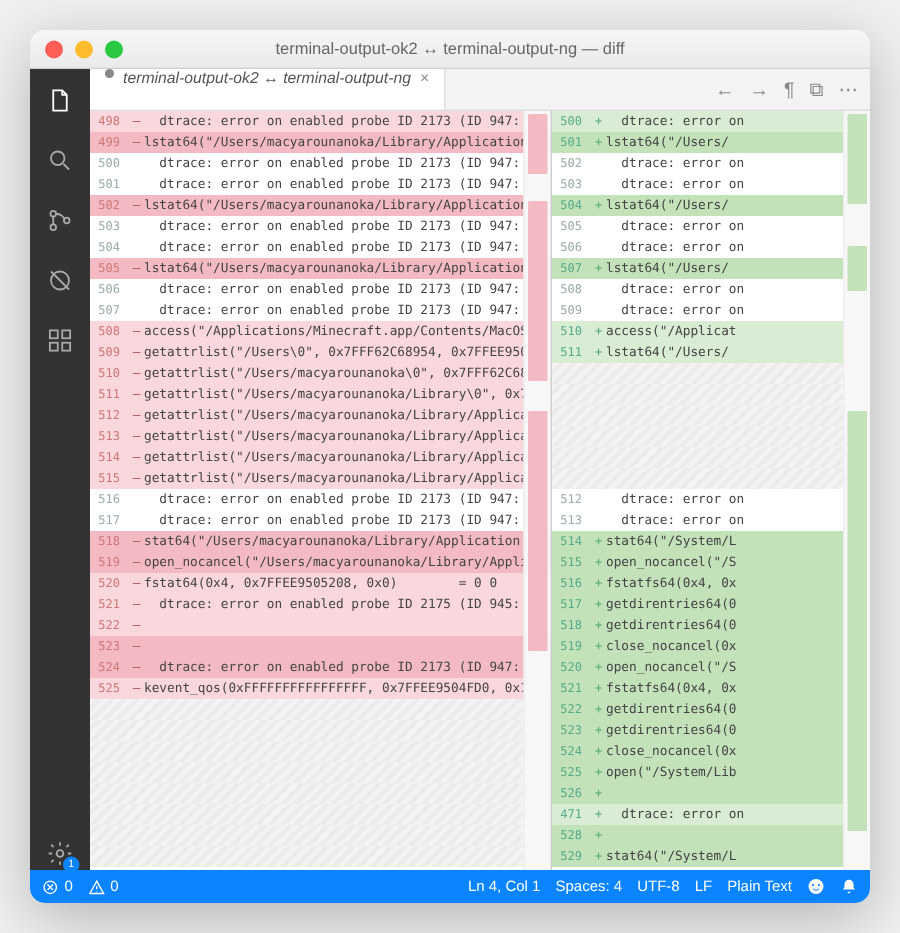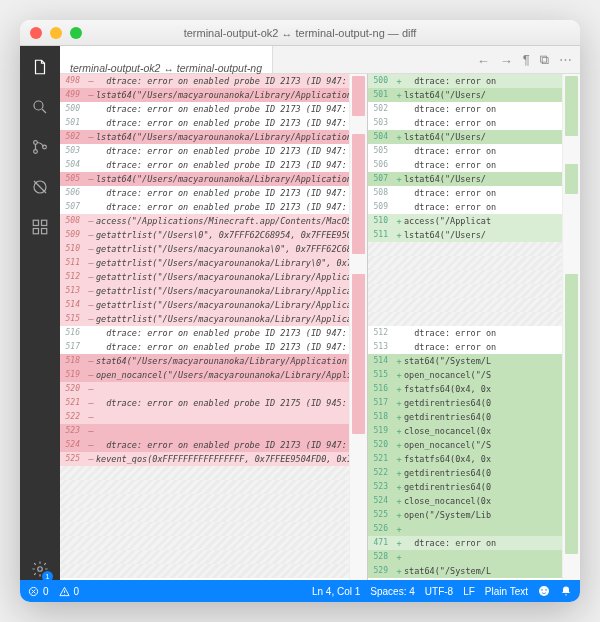--- a/index.html
+++ b/index.html
@@ -15,29 +15,29 @@
   
   .body { flex:1; display:flex; min-height:0; }
   .activity { width:40px; background:#333; display:flex; flex-direction:column; align-items:center; padding-top:10px; gap:18px; }
   .activity .ico { width:22px; height:22px; display:flex; align-items:center; justify-content:center; color:#aaa; }
   .activity .ico.active { color:#fff; }
   .activity .spacer { flex:1; }
   .ico svg { width:18px; height:18px; fill:none; stroke:currentColor; stroke-width:1.6; }
   
   .editor { flex:1; display:flex; flex-direction:column; min-width:0; }
   .tabbar { height:28px; border-bottom:1px solid #ddd; display:flex; align-items:center; background:#f3f3f3; font-size:10.5px; color:#555; }
-  .tab { display:flex; align-items:center; gap:16px; padding:0 10px; height:100%; border-right:1px solid #ddd; background:#fff; font-style:italic;flex-direction:column; }
+  .tab { display:flex; align-items:flex-start; gap:6px; padding:0 10px; height:100%; border-right:1px solid #ddd; background:#fff; font-style:italic; }
   .tab .dot{ width:6px;height:6px;border-radius:50%;background:#888;}
   .tab .x { color:#888; cursor:pointer; font-style:normal;}
   .tabright { margin-left:auto; display:flex; align-items:center; gap:10px; padding-right:8px; color:#888; }
   .tabright span{ font-size:13px; cursor:pointer; }
   
   .diffwrap { flex:1; display:flex; min-height:0; position:relative; font-family: Menlo, Consolas, monospace; font-size:8.5px; line-height:14px; }
   .pane { overflow:hidden; position:relative; }
-  .pane.left { flex: 0 0 308px; border-right:1px solid #ccc;font-style:italic; }
+  .pane.left { flex: 0 0 308px; border-right:1px solid #ccc; }
   .pane.right { flex:1; }
   .row { display:flex; white-space:pre; height:14px; align-items:center; }
   .ln { width:26px; text-align:right; padding-right:6px; color:#9aa; font-size:8px; flex-shrink:0; user-select:none;}
   .sign { width:10px; text-align:center; color:#888; flex-shrink:0;}
   .txt { flex:1; overflow:hidden; color:#444; }
   .row.del { background:#f9d7dc; }
   .row.del .ln{ color:#c77; }
   .row.del .sign{ color:#a55; }
   .row.del.dark { background:#f4bac3; }
   .row.add { background:#d9ecd4; }
@@ -148,21 +148,21 @@
                 <div class="row del"><span class="ln">510</span><span class="sign">–</span><span class="txt">getattrlist("/Users/macyarounanoka\0", 0x7FFF62C6895</span></div>
                 <div class="row del"><span class="ln">511</span><span class="sign">–</span><span class="txt">getattrlist("/Users/macyarounanoka/Library\0", 0x7FF</span></div>
                 <div class="row del"><span class="ln">512</span><span class="sign">–</span><span class="txt">getattrlist("/Users/macyarounanoka/Library/Applicati</span></div>
                 <div class="row del"><span class="ln">513</span><span class="sign">–</span><span class="txt">getattrlist("/Users/macyarounanoka/Library/Applicati</span></div>
                 <div class="row del"><span class="ln">514</span><span class="sign">–</span><span class="txt">getattrlist("/Users/macyarounanoka/Library/Applicati</span></div>
                 <div class="row del"><span class="ln">515</span><span class="sign">–</span><span class="txt">getattrlist("/Users/macyarounanoka/Library/Applicati</span></div>
                 <div class="row "><span class="ln">516</span><span class="sign"></span><span class="txt">  dtrace: error on enabled probe ID 2173 (ID 947: sys</span></div>
                 <div class="row "><span class="ln">517</span><span class="sign"></span><span class="txt">  dtrace: error on enabled probe ID 2173 (ID 947: sys</span></div>
                 <div class="row del dark"><span class="ln">518</span><span class="sign">–</span><span class="txt">stat64("/Users/macyarounanoka/Library/Application Su</span></div>
                 <div class="row del dark"><span class="ln">519</span><span class="sign">–</span><span class="txt">open_nocancel("/Users/macyarounanoka/Library/Applica</span></div>
-                <div class="row del"><span class="ln">520</span><span class="sign">–</span></div>
+                <div class="row del"><span class="ln">520</span><span class="sign">–</span><span class="txt">fstat64(0x4, 0x7FFEE9505208, 0x0)        = 0 0</span></div>
                 <div class="row del"><span class="ln">521</span><span class="sign">–</span><span class="txt">  dtrace: error on enabled probe ID 2175 (ID 945: sys</span></div>
                 <div class="row del"><span class="ln">522</span><span class="sign">–</span></div>
                 <div class="row del dark"><span class="ln">523</span><span class="sign">–</span></div>
                 <div class="row del dark"><span class="ln">524</span><span class="sign">–</span><span class="txt">  dtrace: error on enabled probe ID 2173 (ID 947: sys</span></div>
                 <div class="row del"><span class="ln">525</span><span class="sign">–</span><span class="txt">kevent_qos(0xFFFFFFFFFFFFFFFF, 0x7FFEE9504FD0, 0x1)</span></div>
                 <div class="row blank"><span class="ln"></span><span class="sign"></span><span class="txt"></span></div>
                 <div class="row blank"><span class="ln"></span><span class="sign"></span><span class="txt"></span></div>
                 <div class="row blank"><span class="ln"></span><span class="sign"></span><span class="txt"></span></div>
                 <div class="row blank"><span class="ln"></span><span class="sign"></span><span class="txt"></span></div>
                 <div class="row blank"><span class="ln"></span><span class="sign"></span><span class="txt"></span></div>

